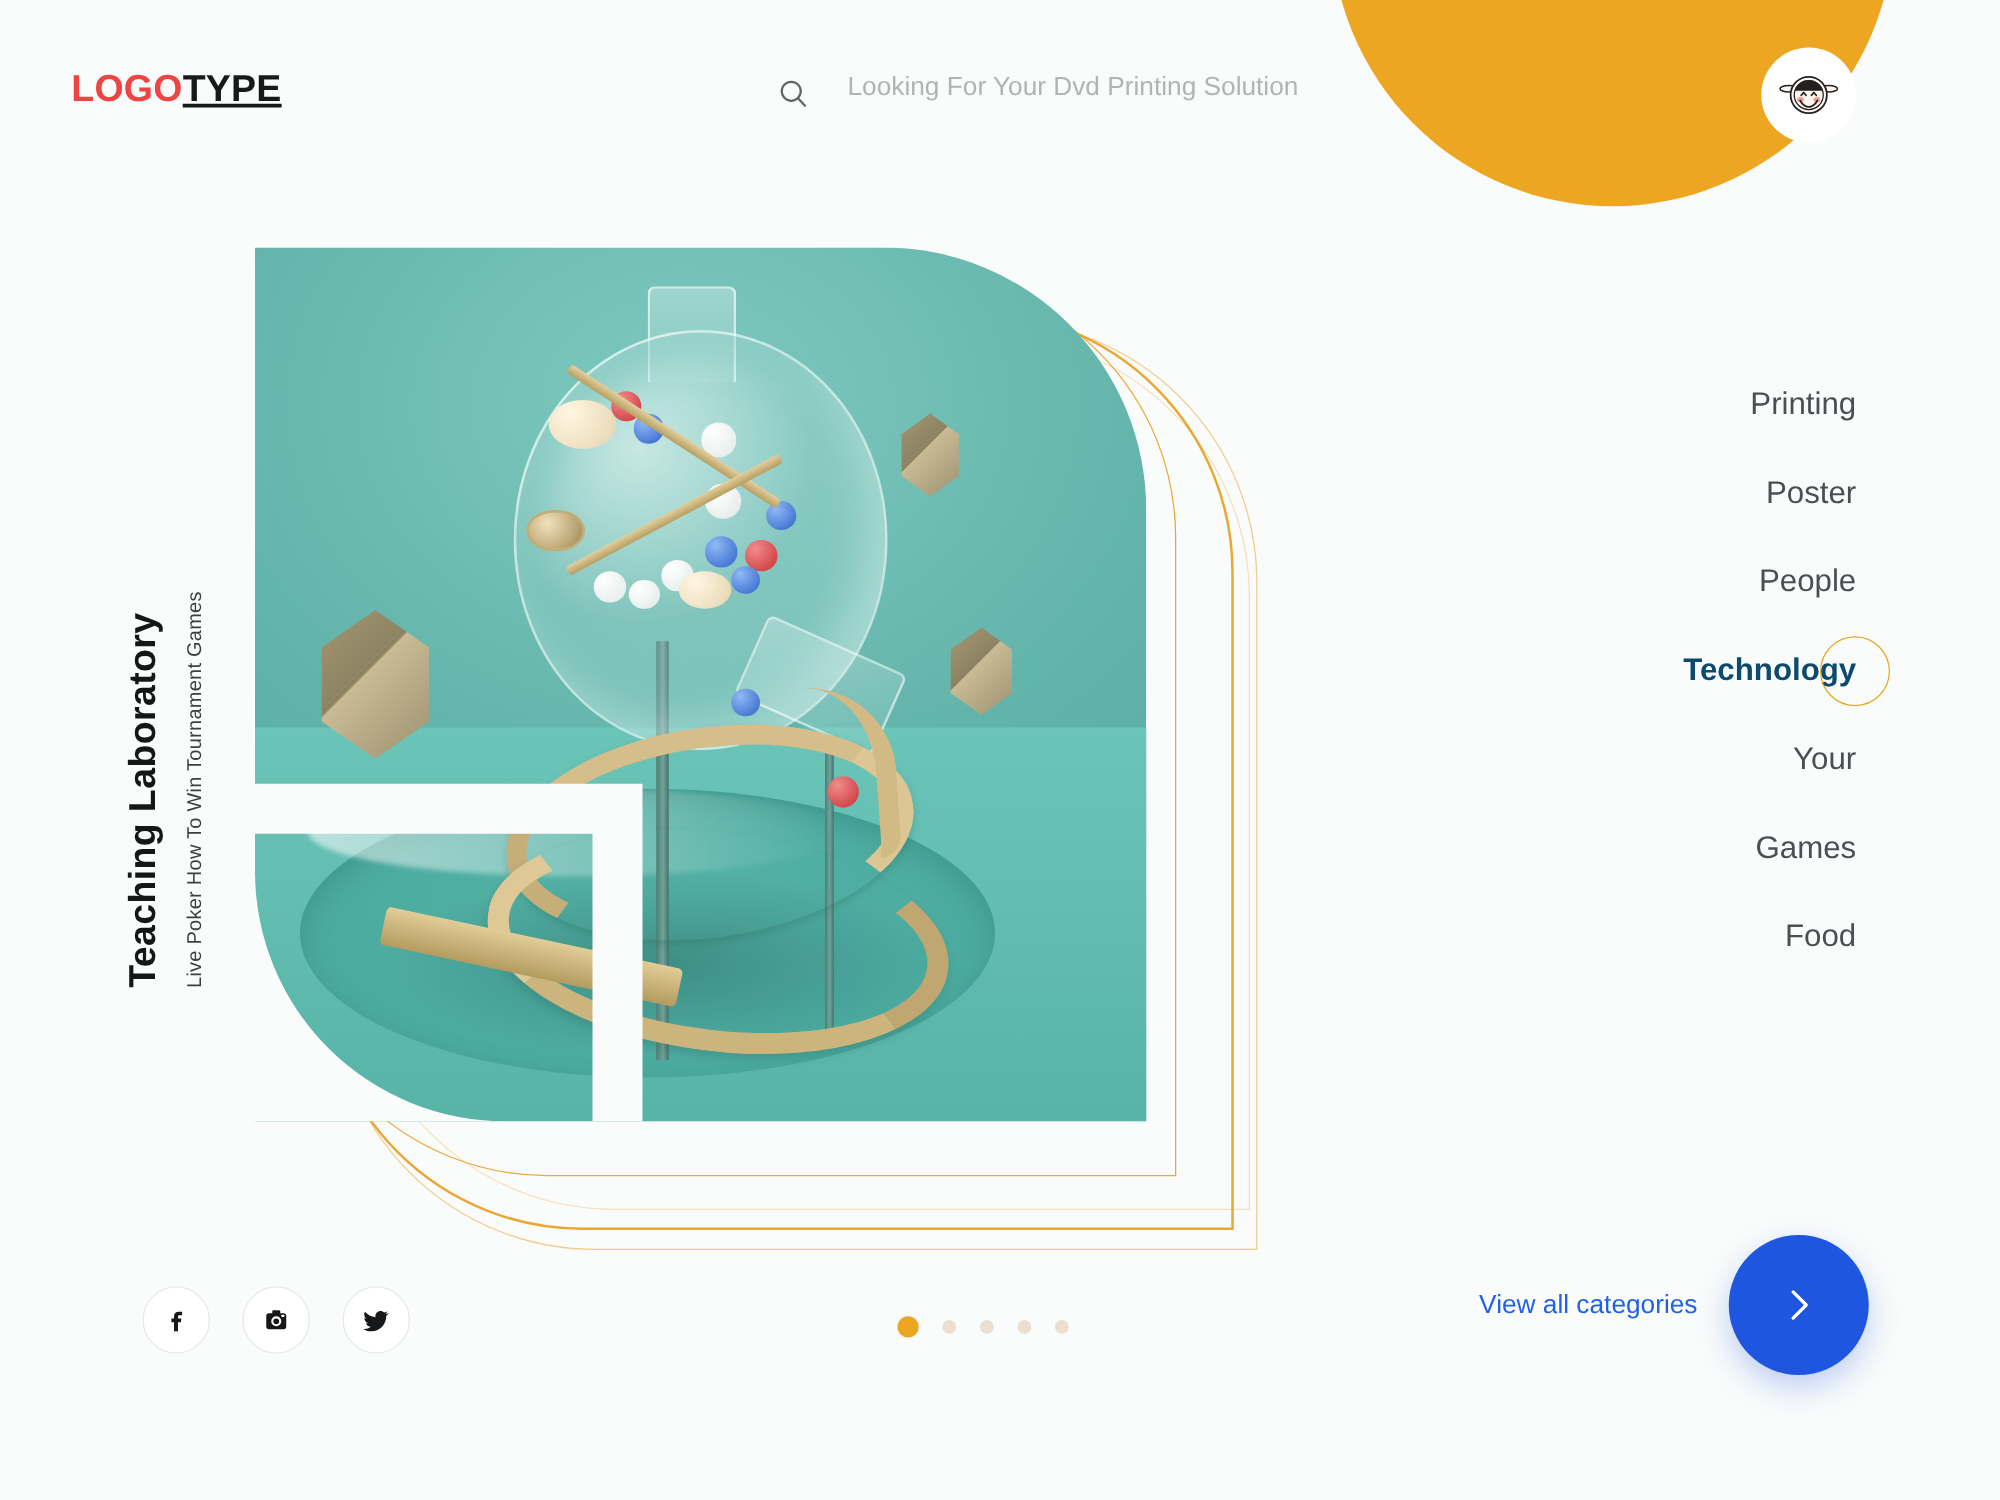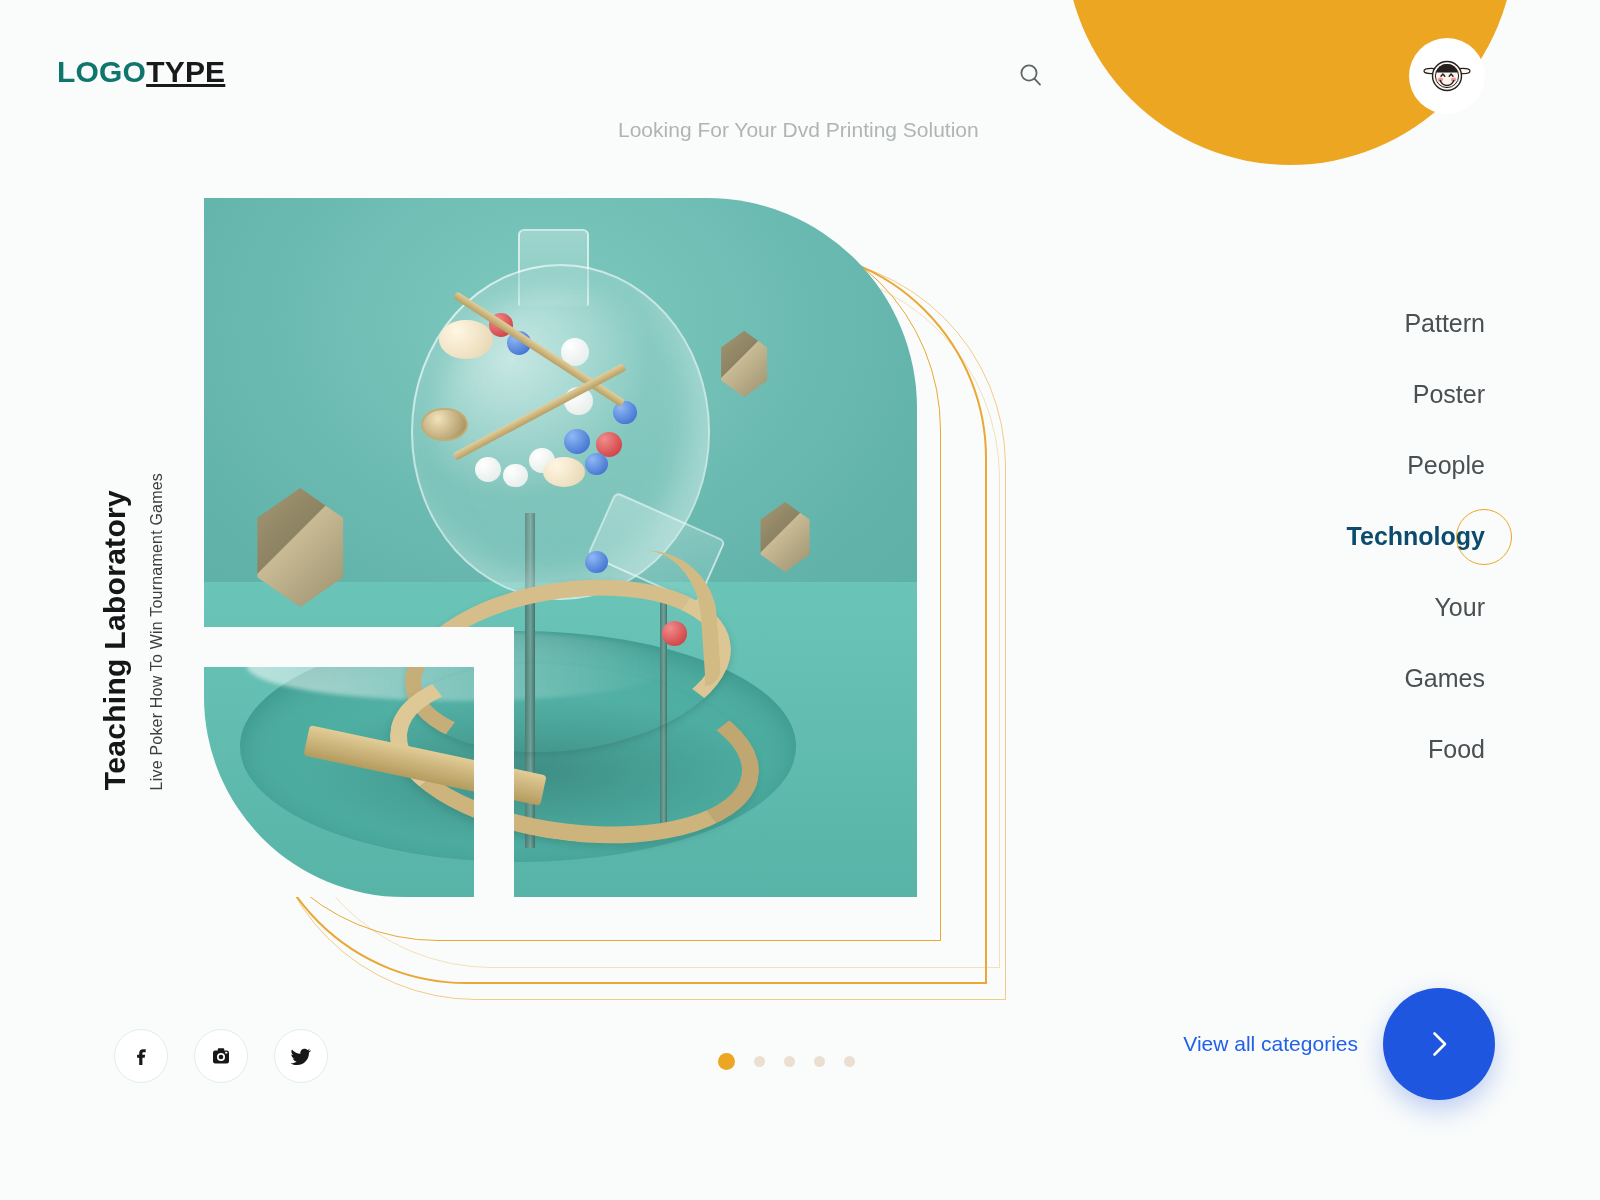--- a/index.html
+++ b/index.html
@@ -39,31 +39,30 @@
 
   .logo {
     position: absolute;
     left: 57px;
     top: 55px;
     font-size: 30px;
     font-weight: bold;
     letter-spacing: 0.2px;
     white-space: nowrap;
   }
-  .logo-first { color: #0f766e; text-align: center; }
+  .logo-first { color: #ef4444; text-align: center; }
   .logo-second { color: #18191b; text-decoration: underline; }
 
   .search-wrap {
     position: absolute;
     left: 618px;
     top: 58px;
     display: flex;
-    align-items: flex-end;
+    align-items: flex-start;
     gap: 26px;
-    flex-direction: column;
   }
   .search-icon-box {
     width: 34px; height: 34px;
     display: flex; align-items: center; justify-content: center;
   }
   .search-input {
     border: none;
     outline: none;
     background: transparent;
     font-family: "Liberation Sans", sans-serif;
@@ -501,21 +500,21 @@
 
       <div class="spiral-top"></div>
       <div class="ramp-right"></div>
       <div class="spiral-bot"></div>
       <div class="chute"></div>
     </div>
   </div>
 </div>
 
 <nav class="categories">
-  <div class="cat-item">Pattern</div>
+  <div class="cat-item">Printing</div>
   <div class="cat-item">Poster</div>
   <div class="cat-item">People</div>
   <div class="cat-item active">
     <span>Technology</span>
     <span class="cat-ring"></span>
   </div>
   <div class="cat-item">Your</div>
   <div class="cat-item">Games</div>
   <div class="cat-item">Food</div>
 </nav>

